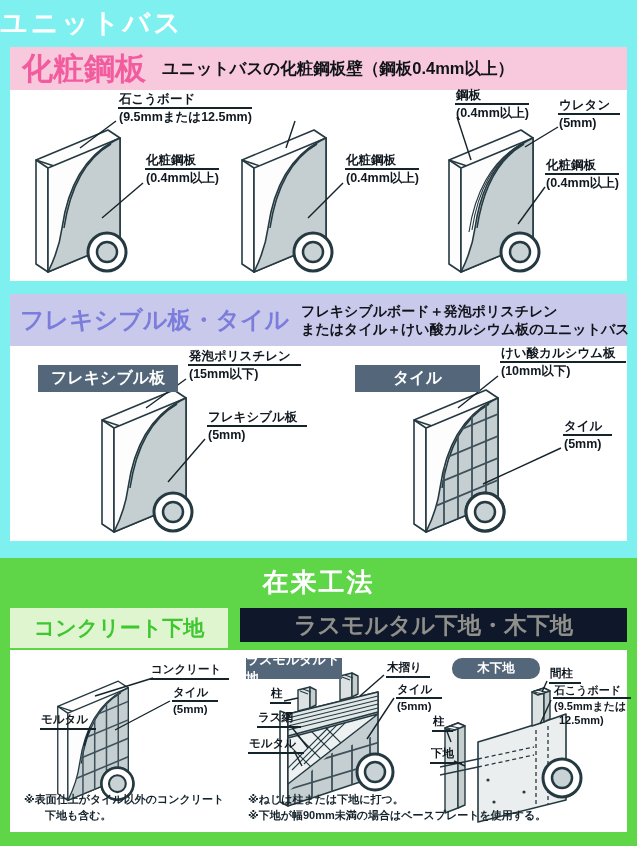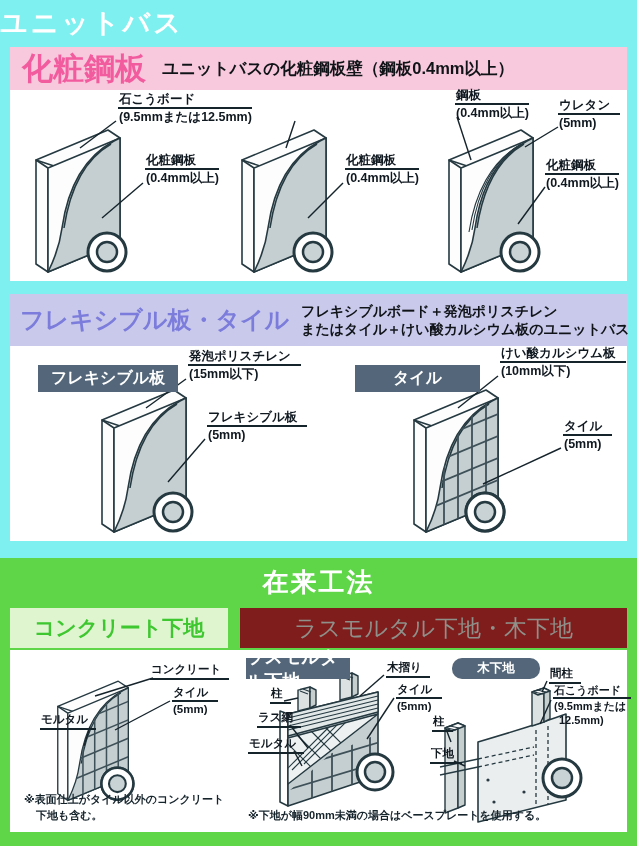--- a/index.html
+++ b/index.html
@@ -195,25 +195,25 @@
       <line class="lead" x1="80" y1="77" x2="74" y2="96"></line>
     </svg>
 
     <div class="lab1 sm" style="left:140px;top:12px;">コンクリート</div>
     <div class="lab sm" style="left:162px;top:36px;font-size:11.5px;">
       <span class="u">タイル</span>
       <span class="s">(5mm)</span>
     </div>
     <div class="lab1 sm" style="left:30px;top:62px;">モルタル</div>
     <div class="note" style="left:14px;top:142px;">※表面仕上がタイル以外のコンクリート</div>
-    <div class="note" style="left:26px;top:158px;font-family:Liberation Serif, serif;">下地も含む。</div>
-  </div>
-
-  <div class="abs" style="left:240px;top:608px;width:387px;height:40px;background:#7f1d1d;color:#8F9089;
-              font-size:23px;font-weight:normal;display:flex;align-items:center;justify-content:center;">ラスモルタル下地・木下地</div>
+    <div class="note" style="left:35px;top:158px;font-family:Liberation Serif, serif;">下地も含む。</div>
+  </div>
+
+  <div class="abs" style="left:240px;top:608px;width:387px;height:34px;background:#0f172a;color:#8F9089;
+              font-size:23px;font-weight:bold;display:flex;align-items:center;justify-content:center;">ラスモルタル下地・木下地</div>
 
   <div class="panel" style="left:240px;top:650px;width:387px;height:182px;">
     <svg width="387" height="182" viewBox="0 0 387 182">
       <defs>
         <clipPath id="cpHatch">
             <path d="M48,88 L138,64 L48,134 Z"></path>
           </clipPath>
         <clipPath id="cpTileA">
             <path d="M48,142 L90,104 L138,84 L138,126 L48,156 Z"></path>
           </clipPath>
@@ -283,36 +283,37 @@
       <circle r="1.6" cx="318" cy="112" fill="#2A3A42"></circle>
       <circle class="ring" cx="322" cy="128" r="19"></circle>
       <circle class="ringin" cx="322" cy="128" r="10"></circle>
 
       <line class="lead" x1="307" y1="31" x2="302" y2="42"></line>
       <line class="lead" x1="311" y1="50" x2="300" y2="74"></line>
       <line class="lead" x1="206" y1="79" x2="211" y2="92"></line>
       <line class="lead" x1="214" y1="111" x2="225" y2="116"></line>
     </svg>
 
-    <div class="tag" style="left:6px;top:8px;width:104px;height:21px;font-size:18px;">ラスモルタル下地</div>
+    <div class="tag" style="left:6px;top:8px;width:96px;height:21px;font-size:13px;">ラスモルタル下地</div>
     <div class="lab1 sm" style="left:30px;top:36px;">柱</div>
     <div class="lab1 sm" style="left:146px;top:10px;">木摺り</div>
     <div class="lab sm" style="left:156px;top:33px;font-size:11.5px;">
       <span class="u">タイル</span>
       <span class="s">(5mm)</span>
     </div>
     <div class="lab1 sm" style="left:17px;top:60px;">ラス網</div>
     <div class="lab1 sm" style="left:8px;top:86px;">モルタル</div>
 
     <div class="tag" style="left:212px;top:8px;width:88px;height:21px;font-size:12.5px;border-radius:10px;">木下地</div>
     <div class="lab1 sm" style="left:309px;top:16px;">間柱</div>
     <div class="lab" style="left:313px;top:34px;font-size:11px;">
       <span class="u">石こうボード</span>
       <span class="s">(9.5mmまたは</span>
       <span class="s" style="padding-left:6px;">12.5mm)</span>
     </div>
     <div class="lab1 sm" style="left:192px;top:64px;">柱</div>
     <div class="lab1 sm" style="left:190px;top:96px;">下地</div>
 
+    <div class="note" style="left:8px;top:142px;">※ねじは柱または下地に打つ。</div>
     <div class="note" style="left:8px;top:158px;">※下地が幅90mm未満の場合はベースプレートを使用する。</div>
   </div>
 
 </div>
 
 </body></html>

